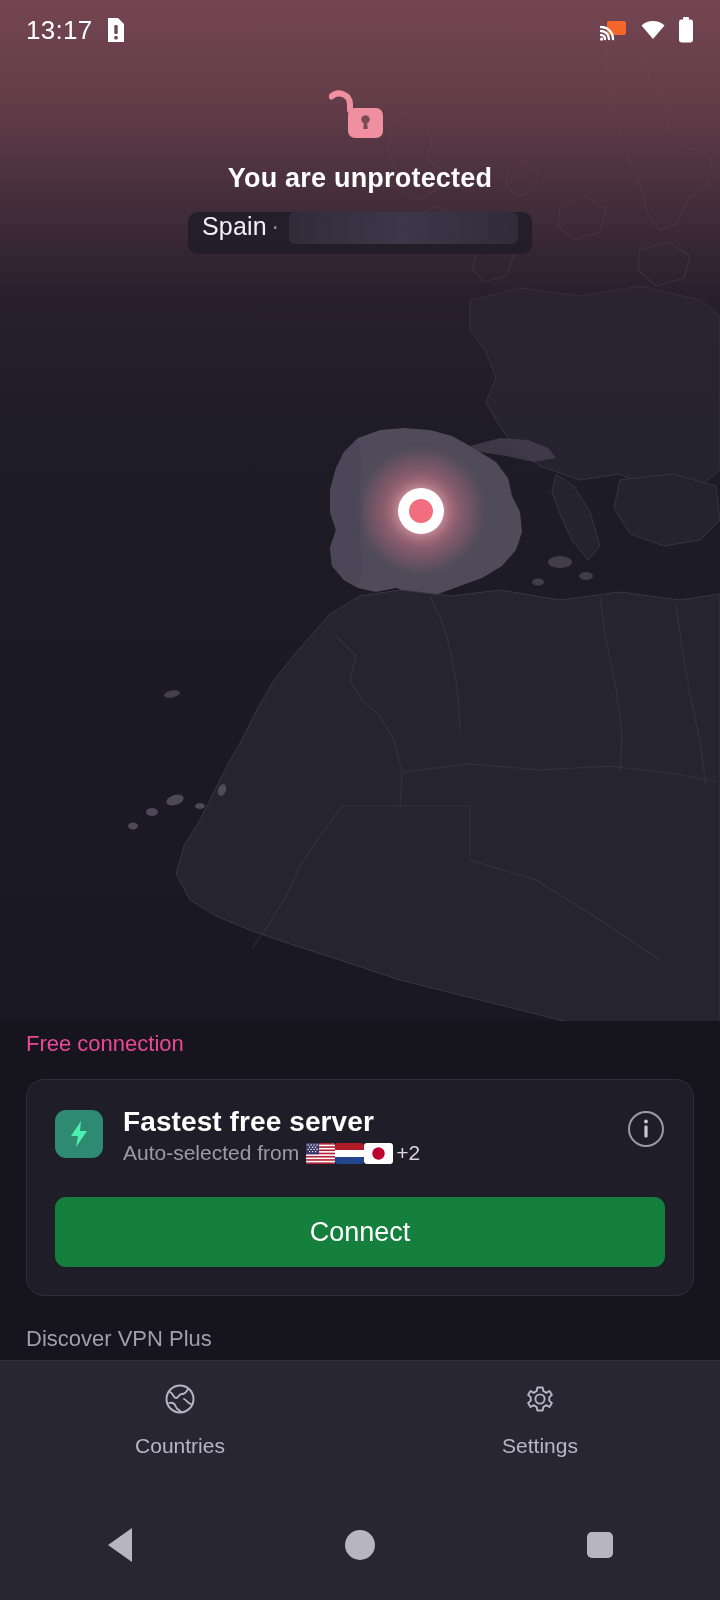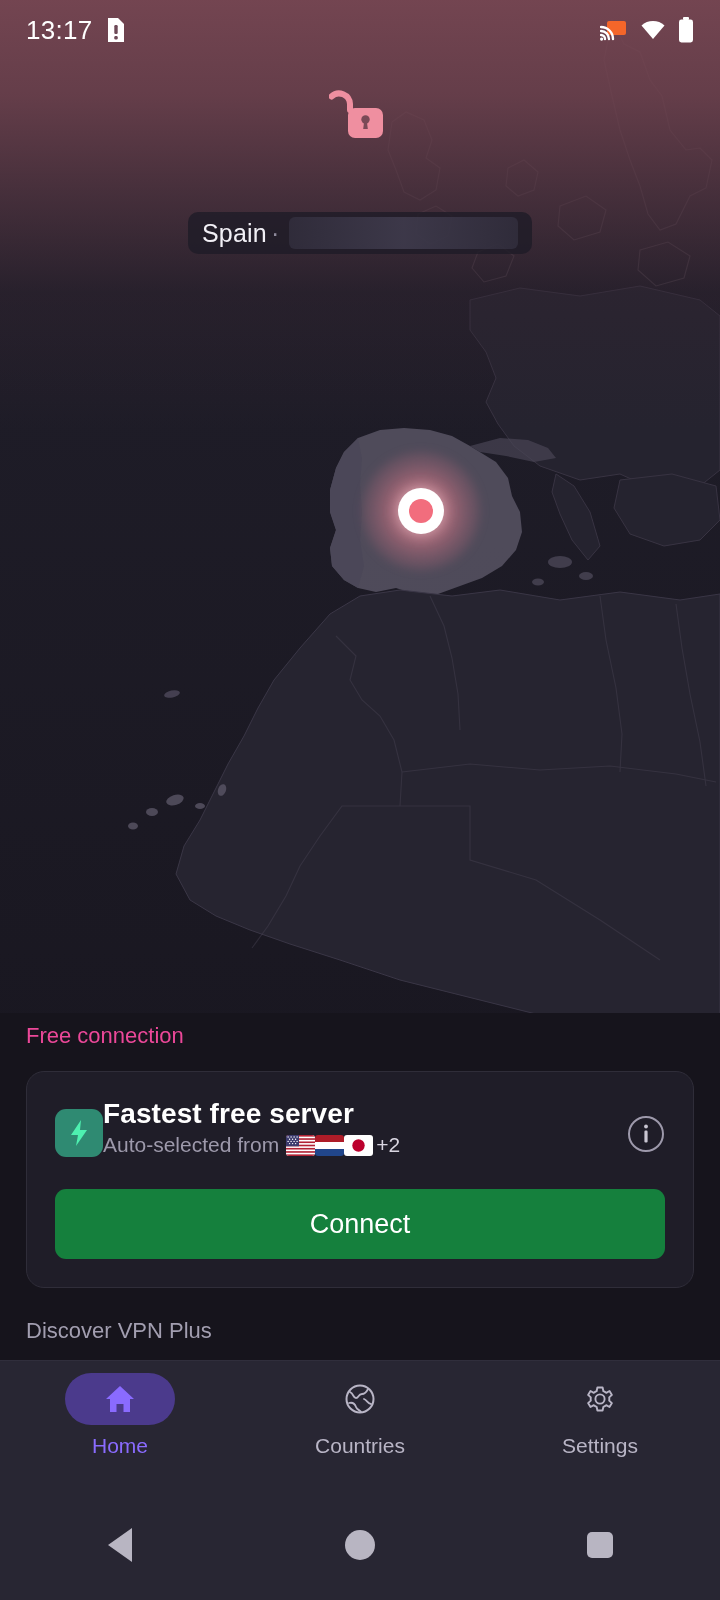--- a/index.html
+++ b/index.html
@@ -47,21 +47,21 @@
   
   .lock-wrap { position:absolute; top:88px; left:0; width:720px; display:flex; justify-content:center; z-index:30; }
   .status-title {
     position:absolute; top:163px; left:0; width:720px; text-align:center;
     color:#ffffff; font-size:27px; font-weight:bold; letter-spacing:0.2px; z-index:30;
   }
   .ip-chip {
     position:absolute; top:212px; left:50%; transform:translateX(-50%);
     min-width:344px; height:42px; border-radius:10px;
     background:rgba(30,28,39,0.80);
-    display:flex; align-items:center; padding:0 14px; z-index:30;
+    display:flex; padding:0 14px; z-index:30;
   }
   .ip-chip .country { color:#f2f0f6; font-size:25px; letter-spacing:0.2px; white-space:nowrap; }
   .ip-chip .sep { color:#8e8a9b; font-size:25px; margin:0 4px; }
   .ip-skeleton {
     flex:1; height:32px; margin-left:6px; border-radius:6px;
     background:linear-gradient(90deg, rgba(58,55,72,0.55) 0%, rgba(74,70,90,0.65) 50%, rgba(58,55,72,0.55) 100%);
   }
 
   
   .marker { position:absolute; left:421px; top:511px; transform:translate(-50%,-50%); z-index:20; }
@@ -91,40 +91,40 @@
   .sheet {
     position:absolute; left:0; bottom:240px; width:720px;
     background:#16141c; z-index:25; padding:0 26px;
   }
   .section-label { color:#ec4899; font-size:22px; padding-top:10px; }
   .server-card {
     margin-top:22px;
     border:1px solid #2f2d39; border-radius:18px;
     background:#1f1d28; padding:26px 28px 28px 28px;
   }
-  .card-top { display:flex; align-items:flex-end; }
+  .card-top { display:flex; align-items:flex-start; gap:20px; }
   .bolt-badge {
     width:48px; height:48px; border-radius:11px; flex:none;
     background:#2f8a72; display:flex; align-items:center; justify-content:center;
     margin-top:4px;
   }
   .card-texts { flex:1; min-width:0; }
   .card-title { color:#ffffff; font-size:28px; font-weight:bold; letter-spacing:0.1px; }
   .card-sub { color:#9d99ab; font-size:21px; margin-top:3px; display:flex; align-items:center; gap:0; flex-wrap:nowrap; }
   .flags { display:inline-flex; align-items:center; margin-left:7px; }
   .flag { width:29px; height:21px; border-radius:3px; overflow:hidden; display:block; }
   .plus-n { color:#d8d5e0; font-size:21px; margin-left:3px; }
   .info-btn { flex:none; margin-top:4px; }
   .connect-btn {
     margin-top:32px; width:100%; height:70px; border:none; border-radius:11px;
     background:#15803d; color:#ffffff; font-size:27px;
     font-family:"Liberation Sans", sans-serif; cursor:pointer;
     display:flex; align-items:center; justify-content:center;
   }
-  .discover { color:#a29eb0; font-size:22px; margin-top:30px; padding-bottom:16px; }
+  .discover { color:#a29eb0; font-size:22px; margin-top:30px; padding-bottom:8px; }
 
   
   .bottomnav {
     position:absolute; left:0; bottom:110px; width:720px; height:130px;
     background:#282633; display:flex; align-items:flex-start; z-index:30;
     border-top:1px solid #302e3c;
   }
   .navitem {
     flex:1; display:flex; flex-direction:column; align-items:center; padding-top:12px; cursor:pointer;
   }
@@ -280,20 +280,21 @@
 
   <div class="lock-wrap">
     <svg width="62" height="56" viewBox="0 0 62 56">
       <path d="M21,22 L21,16 A11,11 0 0 0 2.5,8.5" fill="none" stroke="#ef8fa0" stroke-width="6" stroke-linecap="round"></path>
       <rect x="19" y="20" width="35" height="30" rx="7" fill="#ef8fa0"></rect>
       <circle cx="36.5" cy="31.5" r="4.2" fill="#7a4a57"></circle>
       <path d="M35.2,33 L37.8,33 L38.8,41 L34.2,41 Z" fill="#7a4a57"></path>
     </svg>
   </div>
 
+  <div class="status-title">You are unprotected</div>
 
   <div class="ip-chip">
     <span class="country">Spain</span>
     <span class="sep">·</span>
     <span class="ip-skeleton"></span>
   </div>
 
   <div class="sheet">
     <div class="section-label">Free connection</div>
 
@@ -365,28 +366,20 @@
         </div>
       </div>
 
       <button class="connect-btn">Connect</button>
     </div>
 
     <div class="discover">Discover VPN Plus</div>
   </div>
 
   <div class="bottomnav">
-    <div class="navitem">
-      <div class="nav-pill active">
-        <svg width="34" height="34" viewBox="0 0 34 34">
-          <path d="M17,4 L31,17 L27,17 L27,30 L20.5,30 L20.5,22 L13.5,22 L13.5,30 L7,30 L7,17 L3,17 Z" fill="#8a6bff"></path>
-        </svg>
-      </div>
-      <div class="nav-label active">Home</div>
-    </div>
 
     <div class="navitem">
       <div class="nav-pill">
         <svg width="34" height="34" viewBox="0 0 34 34">
           <circle cx="17" cy="17" r="13.5" fill="none" stroke="#b9b5c6" stroke-width="2"></circle>
           <path d="M7,10 C11,12 10,16 13,16 C16,16 15,12 19,12 C22,12 24,9 25,7" fill="none" stroke="#b9b5c6" stroke-width="1.8" stroke-linecap="round"></path>
           <path d="M6,21 C10,20 12,22 13,25 C14,28 17,28 18,30" fill="none" stroke="#b9b5c6" stroke-width="1.8" stroke-linecap="round"></path>
           <path d="M21,17 C24,18 25,22 28,22" fill="none" stroke="#b9b5c6" stroke-width="1.8" stroke-linecap="round"></path>
         </svg>
       </div>

